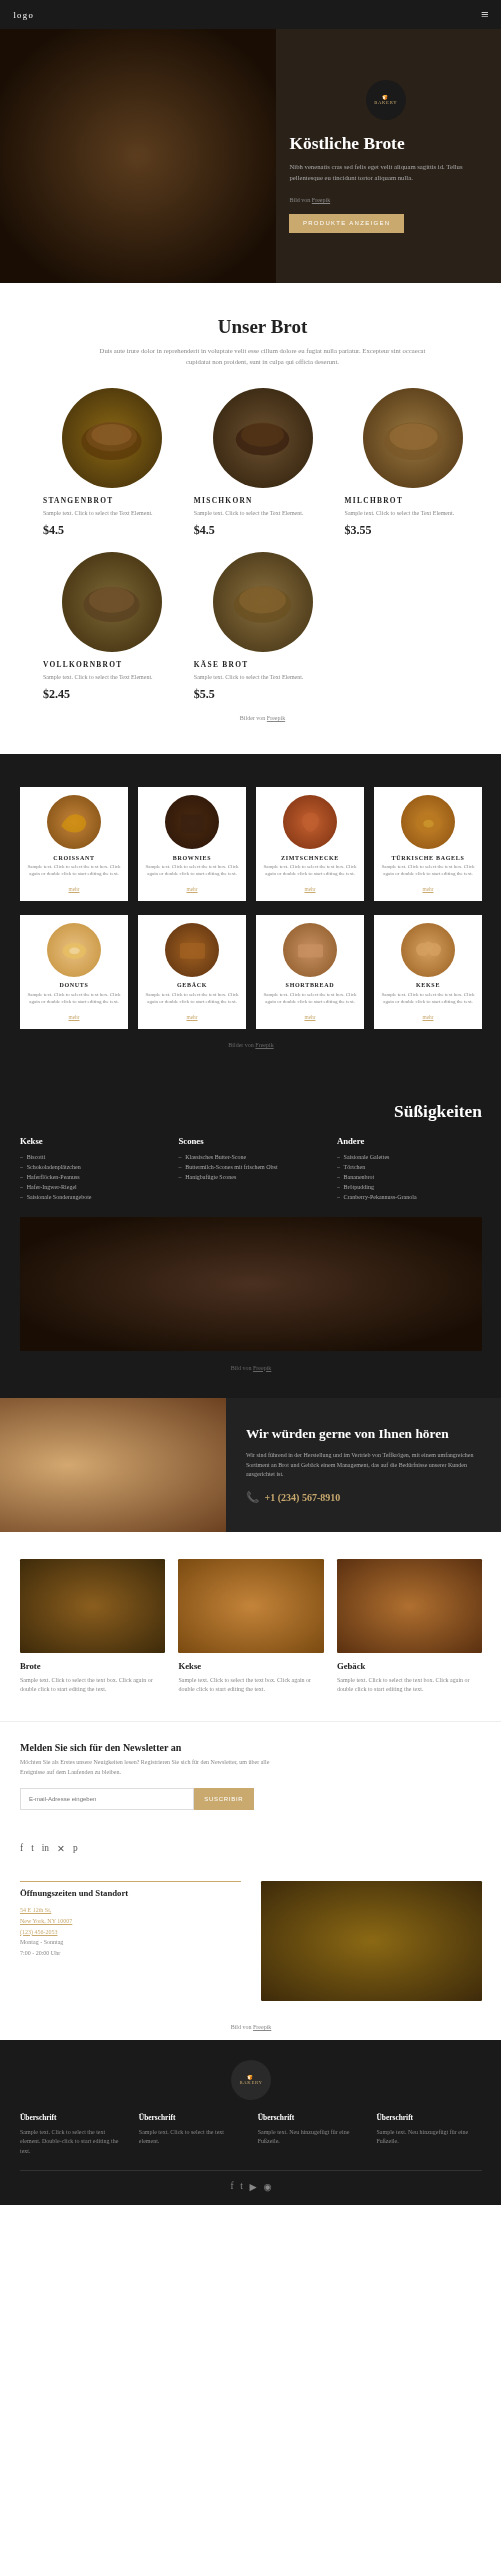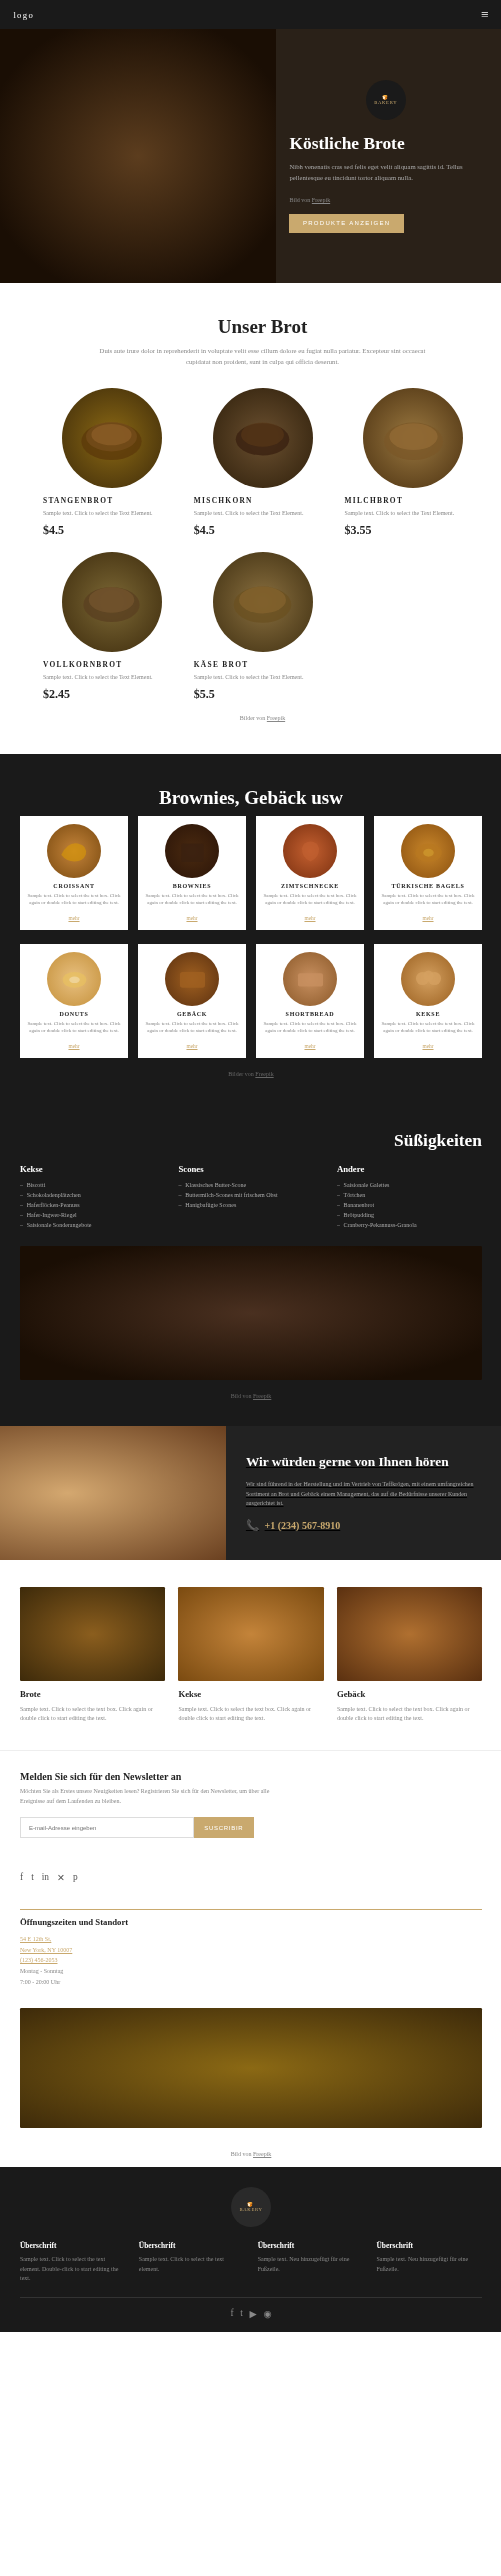--- a/index.html
+++ b/index.html
@@ -70,21 +70,21 @@
     .sweets-col ul li { font-size: 6px; color: #aaa; margin-bottom: 4px; padding-left: 6.7px; position: relative; }
     .sweets-col ul li::before { content: '–'; position: absolute; left: 0; color: #aaa; }
 
     .sweets-image { width: 100%; height: 134px; background: linear-gradient(180deg, #2a1e10 0%, #1a1008 100%); margin: 13.4px 0; position: relative; overflow: hidden; border-radius: 1.3px; }
     .sweets-image-overlay { width: 100%; height: 100%; background: radial-gradient(ellipse at center, #4a3020 0%, #1a0e04 80%); }
 
     
     .contact-section { display: flex; padding: 0; min-height: 134px; }
     .contact-image { width: 45%; background: linear-gradient(135deg, #c8a060 0%, #8a6030 100%); position: relative; overflow: hidden; }
     .contact-image-inner { width: 100%; height: 100%; background: radial-gradient(ellipse at 30% 50%, #d4a870 0%, #6a4020 100%); }
-    .contact-content { width: 55%; background: #222; padding: 27px 20px; text-decoration: underline; }
+    .contact-content { width: 55%; background: #222; padding: 27px 20px; }
     .contact-title { color: #fff; font-size: 13.4px; margin-bottom: 8px; line-height: 1.4; }
     .contact-desc { color: #aaa; font-size: 6px; line-height: 1.6; margin-bottom: 10.7px; }
     .contact-phone-row { display: flex; align-items: center; gap: 5.4px; }
     .phone-icon { color: #c9a96e; font-size: 10.7px; }
     .contact-phone { color: #c9a96e; font-size: 10px; font-weight: bold; }
 
     
     .cards-section { padding: 27px 20px; background: #fff; }
     .cards-grid { display: grid; grid-template-columns: repeat(3, 1fr); gap: 13.4px; }
     .card-item { }
@@ -227,21 +227,20 @@
       <p class="bread-price">$5.5</p>
     </div>
   </div>
   <p class="img-credit">
     <span>Bilder von</span>
     <a class="img-credit-link">Freepik</a>
   </p>
 </section>
 
 <section class="dark-section">
-  <h2 class="section-title">Brownies, Gebäck usw</h2>
 
   <div class="pastry-grid">
     <div class="pastry-item">
       <div class="pastry-circle pastry-c1">
         <div class="pastry-visual">
           <svg width="33" height="27" viewBox="0 0 50 40">
               <path d="M5 25 Q15 5 30 8 Q45 11 42 25 Q38 35 25 35 Q12 35 5 25Z" fill="#d4940a" opacity="0.7"></path>
             </svg>
         </div>
       </div>
@@ -435,21 +434,21 @@
 </section>
 
 <div class="social-row">
   <span class="social-icon">f</span>
   <span class="social-icon">t</span>
   <span class="social-icon">in</span>
   <span class="social-icon">✕</span>
   <span class="social-icon">p</span>
 </div>
 
-<section style="background:#fff; padding: 13.4px 20px; display: grid; grid-template-columns: 1fr; gap: 20px;">
+<section style="background:#fff; padding: 13.4px 20px; display: grid; grid-template-columns: 1fr 1fr; gap: 20px;">
   <div>
     <div style="border-top: 1.3px solid #c9a96e; padding-top: 6.7px; margin-bottom: 6.7px;">
       <p style="font-size: 8.7px; font-weight: bold; color: #222; margin-bottom: 5.4px;">Öffnungszeiten und Standort</p>
     </div>
     <p class="info-address">54 E 12th St,</p>
     <p class="info-address">New York, NY 10007</p>
     <p class="info-address">(123) 456-2053</p>
     <p class="info-hours">Montag - Sonntag</p>
     <p class="info-hours">7:00 - 20:00 Uhr</p>
   </div>

